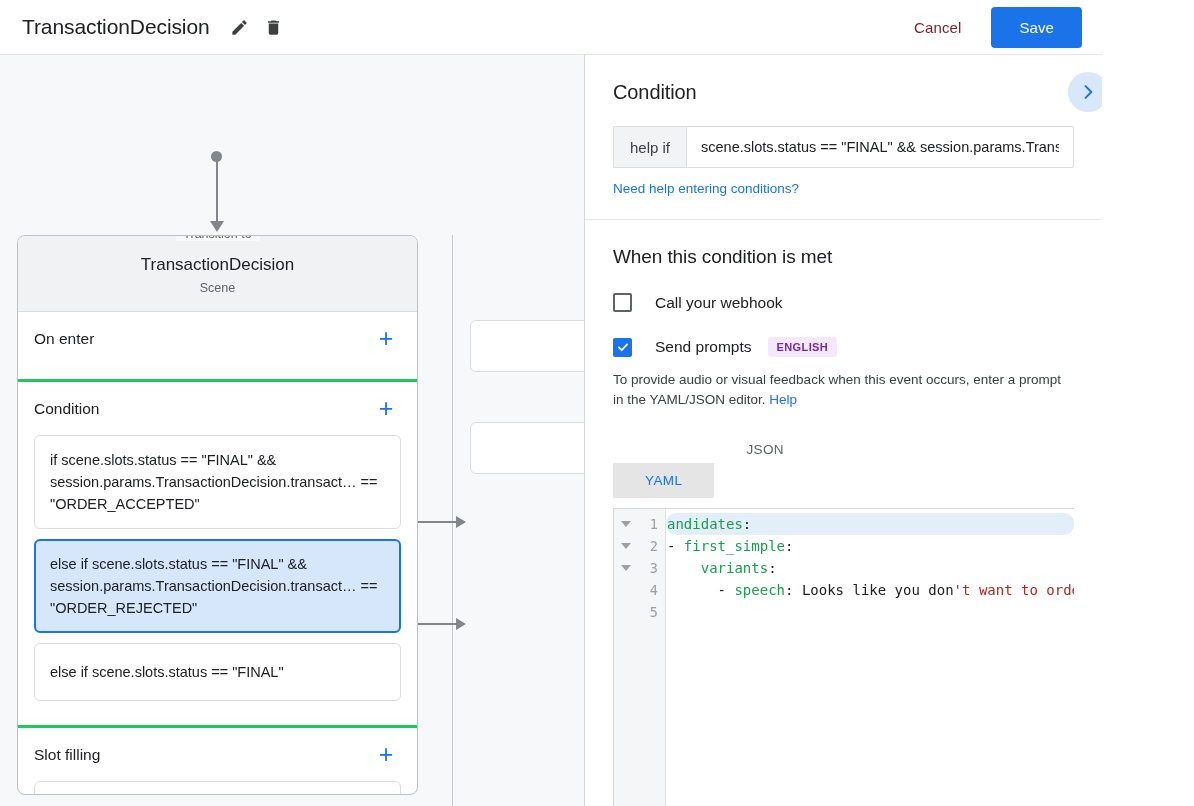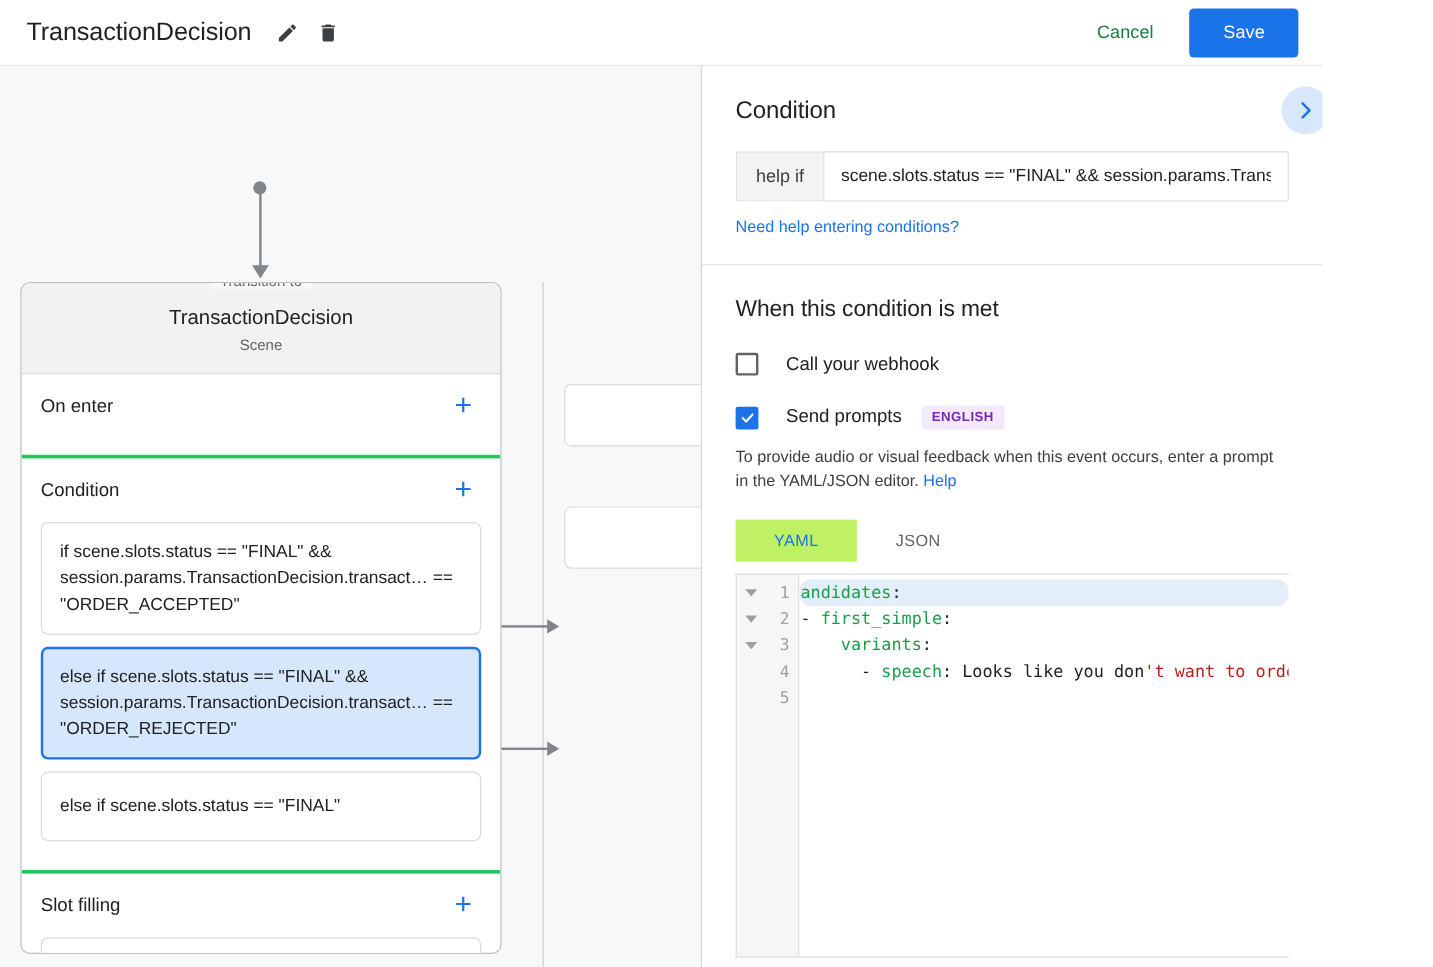--- a/index.html
+++ b/index.html
@@ -23,21 +23,21 @@
   .topbar-title {
     font-size: 21px; color: #202124; letter-spacing: -0.1px;
     margin-right: 16px; white-space: nowrap;
   }
   .icon-btn {
     width: 28px; height: 28px; display: flex; align-items: center; justify-content: center;
     cursor: pointer; border-radius: 50%; margin-right: 6px;
   }
   .topbar-spacer { flex: 1; }
   .cancel-btn {
-    color: #15803d; font-size: 15px; font-weight: 500;
+    color: #7f1d1d; font-size: 15px; font-weight: 500;
     padding: 9px 16px; border-radius: 4px; background: none; border: none;
     cursor: pointer; letter-spacing: 0.1px;
   }
   .save-btn {
     background: #1a73e8; color: #fff; font-size: 15px; font-weight: 500;
     border: none; border-radius: 4px; padding: 12px 28px; cursor: pointer;
     margin-left: 14px; letter-spacing: 0.1px;
   }
 
   
@@ -187,21 +187,21 @@
     margin-top: 13px; font-size: 13.5px; color: #3c4043; line-height: 20px;
     max-width: 560px;
   }
   .hint a { color: #1a73e8; text-decoration: none; cursor: pointer; }
 
   .tabs { display: flex; margin-top: 22px; }
   .tab {
     padding: 10px 32px; font-size: 13.5px; font-weight: 500;
     color: #5f6368; cursor: pointer; letter-spacing: 0.4px;
   }
-  .tab.active { color: #1a73e8; background: #bef264; }
+  .tab.active { color: #1a73e8; background: #e5e5e5; margin-top: 31px; }
 
   .editor {
     margin-top: 10px; margin-right: 0;
     border: 1px solid #d7d9dc; border-right: none;
     height: 320px; display: flex; overflow: hidden;
     background: #fff;
   }
   .gutter {
     width: 52px; min-width: 52px; background: #f5f6f7;
     border-right: 1px solid #dfe1e3;

